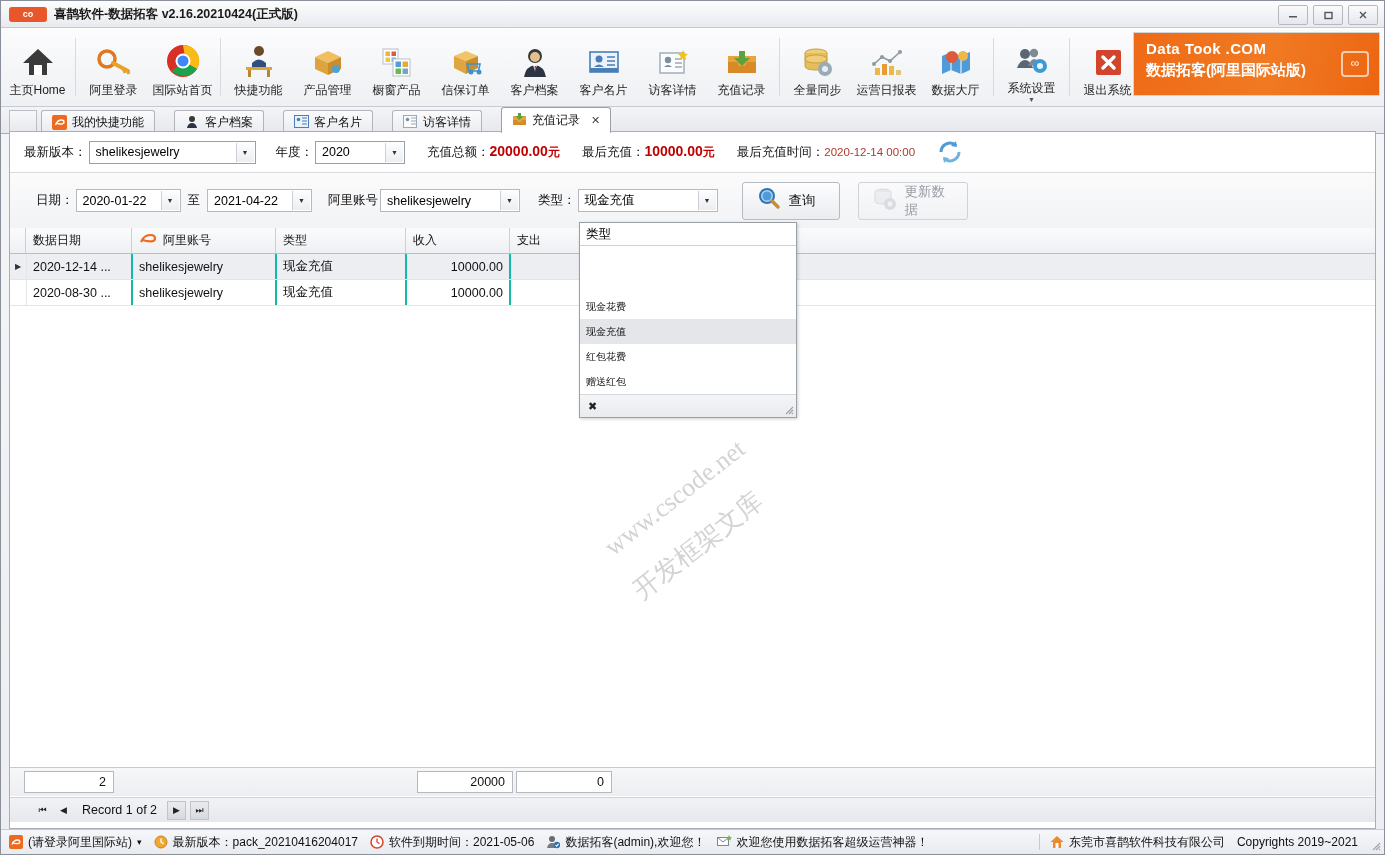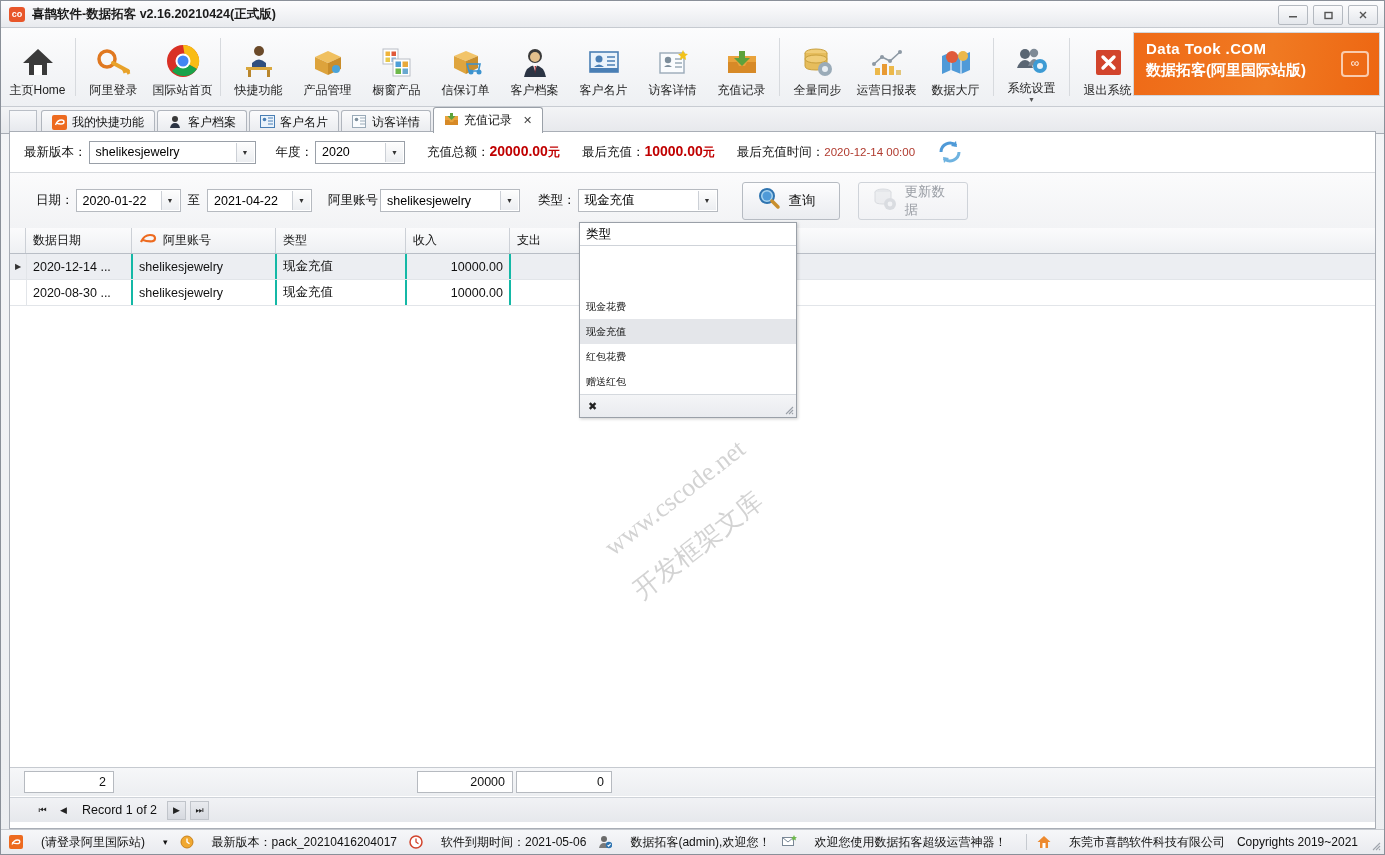--- a/index.html
+++ b/index.html
@@ -16,21 +16,21 @@
     border:1px solid #8a9099;box-sizing:border-box;
   }
 
   
   .titlebar{
     height:26px;display:flex;align-items:center;
     background:linear-gradient(#fdfdfe,#e8eaee);
     border-bottom:1px solid #c6cad0;position:relative;
   }
   .title-logo{
-    width:16px;height:15px;margin-left:8px;border-radius:3px;
+    width:38px;height:15px;margin-left:8px;border-radius:3px;
     background:#e8562a;color:#fff;font-size:9px;line-height:15px;
     text-align:center;font-weight:bold;
   }
   .title-text{margin-left:7px;font-size:12.5px;font-weight:bold;color:#1a1a1a;}
   .win-btns{position:absolute;right:6px;top:4px;display:flex;gap:5px;}
   .win-btn{
     width:28px;height:18px;border:1px solid #b4b9c0;border-radius:2px;
     background:linear-gradient(#fbfbfc,#e4e7ec);
     display:flex;align-items:center;justify-content:center;
     font-size:11px;color:#4a4a4a;
@@ -71,21 +71,21 @@
     display:flex;align-items:flex-end;padding-left:8px;position:relative;
     border-bottom:1px solid #a8adb5;
   }
   .tab-corner{
     width:26px;height:20px;margin-bottom:1px;margin-right:4px;
     border:1px solid #b9bec6;background:linear-gradient(#f7f8fa,#e7e9ee);
   }
   .tab{
     height:22px;display:flex;align-items:center;gap:5px;padding:0 10px;
     border:1px solid #b0b5bd;border-bottom:none;
-    border-radius:3px 3px 0 0;margin-right:2px;
+    border-radius:3px 3px 0 0;margin-right:19px;
     background:linear-gradient(#fbfbfc,#e9ebef);
     font-size:12px;color:#111;
   }
   .tab.active{
     height:25px;background:#fff;border-color:#9aa0a8;
     font-weight:normal;position:relative;z-index:3;
   }
   .tab .tico{width:15px;height:15px;display:inline-block;}
   .tab .close{font-size:11px;color:#444;margin-left:6px;}
 
@@ -194,21 +194,21 @@
   }
   .navbtn.fill{background:linear-gradient(#e9ebef,#d6d9df);border:1px solid #c0c4ca;}
   .navtxt{font-size:12.5px;color:#111;margin:0 6px;}
 
   
   .statusbar{
     position:absolute;left:0;right:0;bottom:0;height:24px;
     background:linear-gradient(#f6f7f9,#e9ebef);border-top:1px solid #c6cad0;
     display:flex;align-items:center;font-size:12px;color:#111;padding-left:8px;gap:0;
   }
-  .sb-seg{display:flex;align-items:center;gap:18px;padding:0 12px 0 0;white-space:nowrap;}
+  .sb-seg{display:flex;align-items:center;gap:5px;padding:0 12px 0 0;white-space:nowrap;}
   .sb-sep{width:1px;height:16px;background:#c6cad0;margin:0 10px;}
   .dot-ico{width:14px;height:14px;border-radius:3px;display:inline-block;flex:none;}
   .grip{position:absolute;right:3px;bottom:3px;width:12px;height:12px;}
 </style>
 </head>
 <body>
 
 <div class="app">
 
   <div class="titlebar">

